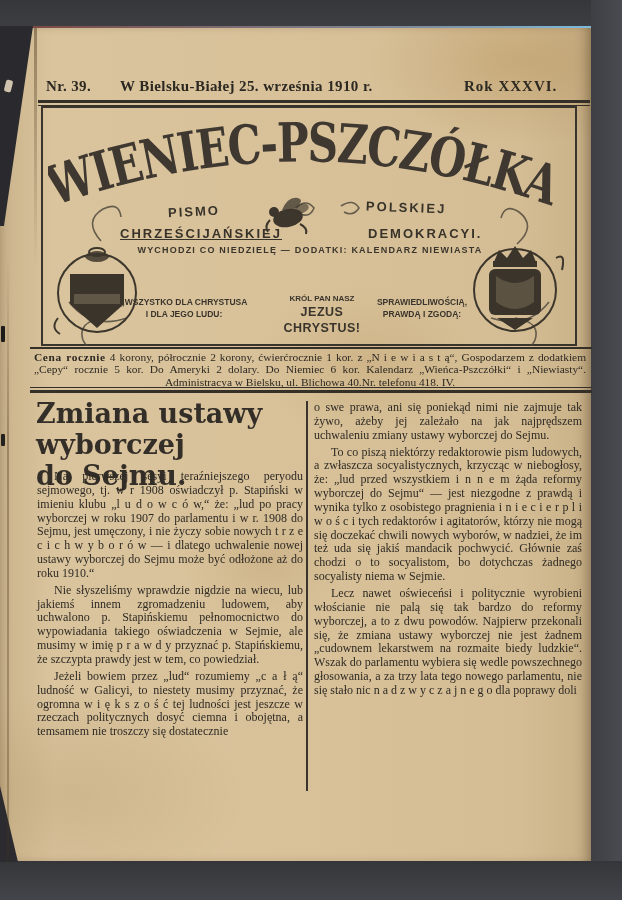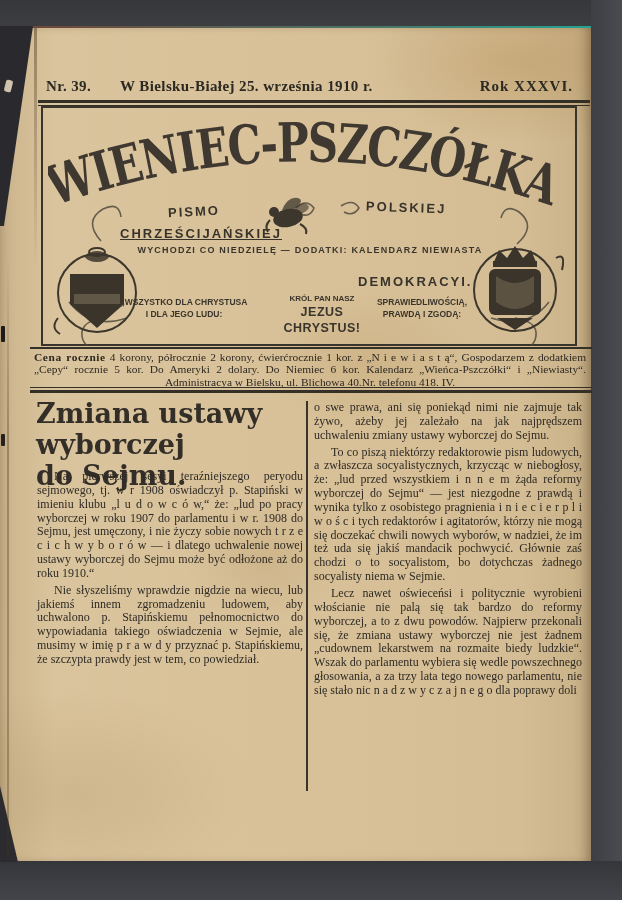--- a/index.html
+++ b/index.html
@@ -1,17 +1,17 @@
 <!DOCTYPE html>
 <html><head>
 <meta charset="utf-8">
 <style>
   html,body{margin:0;padding:0;background:#222;}
   .scan{position:relative;width:622px;height:900px;overflow:hidden;
-        background:#14b8a6;font-family:"Liberation Serif",serif;}
+        background:#7dd3fc;font-family:"Liberation Serif",serif;}
   
   .band-top{position:absolute;left:0;top:0;width:622px;height:26px;
     background:linear-gradient(180deg,#36373b,#3d3e42);}
   .band-bottom{position:absolute;left:0;top:861px;width:622px;height:39px;
     background:linear-gradient(180deg,#35363a,#44454a);}
   .band-right{position:absolute;left:591px;top:0;width:31px;height:900px;
     background:linear-gradient(90deg,#3e3f44,#4a4b50);}
   .red-edge{position:absolute;left:0;top:26px;width:592px;height:2px;
     background:linear-gradient(90deg,rgba(126,53,42,.9),rgba(126,53,42,.45) 70%,rgba(126,53,42,.15));}
   
@@ -32,34 +32,34 @@
   .wedge-bottomleft{position:absolute;left:0;top:786px;width:18px;height:76px;background:#2c2c30;
     clip-path:polygon(0 0,100% 100%,0 100%);}
   .speck-white{position:absolute;left:5px;top:80px;width:7px;height:12px;background:#cfc3ad;
     transform:rotate(14deg);border-radius:2px;}
   .mark-dark1{position:absolute;left:1px;top:326px;width:4px;height:16px;background:#1c1b19;border-radius:1px;}
   .mark-dark2{position:absolute;left:1px;top:434px;width:4px;height:12px;background:#24221f;border-radius:1px;}
   
   .hdr{position:absolute;top:78px;color:#2c2822;font-weight:bold;font-size:15px;letter-spacing:.4px;}
   .hdr-issue{left:46px;}
   .hdr-date{left:120px;width:330px;text-align:left;}
-  .hdr-vol{left:453px;width:120px;letter-spacing:1px;text-align:right;}
+  .hdr-vol{left:464px;width:120px;letter-spacing:1px;}
   .rule{position:absolute;background:#342f27;}
   .rule-a{left:38px;top:100px;width:552px;height:3px;}
   .rule-b{left:38px;top:105px;width:552px;height:1px;}
   
   .mast-frame{position:absolute;left:41px;top:106px;width:536px;height:240px;
     border:2px solid #3a352c;box-sizing:border-box;}
   .mast-title-svg{position:absolute;left:48px;top:110px;width:526px;height:108px;}
   .mast-sub{position:absolute;color:#38332a;font-family:"Liberation Sans",sans-serif;
     font-weight:bold;letter-spacing:2px;font-size:13px;}
   .sub-pismo{left:168px;top:204px;transform:rotate(-3deg);}
   .sub-polskiej{left:366px;top:200px;transform:rotate(2deg);}
   .sub-chrz{left:120px;top:226px;text-decoration:underline;}
-  .sub-demo{left:358px;top:226px;margin-top:48px;}
+  .sub-demo{left:368px;top:226px;}
   .mast-small{position:absolute;color:#3a352c;font-family:"Liberation Sans",sans-serif;
     font-weight:bold;text-align:center;}
   .schedule{left:110px;top:245px;width:400px;font-size:9px;letter-spacing:1.2px;}
   .library{left:160px;top:276px;width:300px;font-size:9px;letter-spacing:1.5px;}
   .motto{position:absolute;color:#3a352c;font-family:"Liberation Sans",sans-serif;
     font-weight:bold;text-align:center;}
   .motto-left{left:104px;top:296px;width:160px;font-size:8.5px;line-height:12px;}
   .motto-center{left:262px;top:294px;width:120px;font-size:8px;line-height:10px;}
   .motto-center .big{font-size:12.5px;letter-spacing:.5px;line-height:16px;display:block;}
   .motto-right{left:362px;top:296px;width:120px;font-size:8.5px;line-height:12px;}
@@ -193,20 +193,21 @@
   <div class="art-title">
     <span>Zmiana ustawy wyborczej</span><br>
     <span>do Sejmu.</span>
   </div>
 
   <div class="col-divider"></div>
 
   <div class="col col-left">
     <p>Na pierwszej sesyi teraźniejszego peryodu sejmowego, tj. w r 1908 oświadczył p. Stapiński w imieniu klubu „l u d o w c ó w,“ że: „lud po pracy wyborczej w roku 1907 do parlamentu i w r. 1908 do Sejmu, jest umęczony, i nie życzy sobie nowych t r z e c i c h  w y b o r ó w — i dlatego uchwalenie nowej ustawy wyborczej do Sejmu może być odłożone aż do roku 1910.“</p>
     <p>Nie słyszeliśmy wprawdzie nigdzie na wiecu, lub jakiemś innem zgromadzeniu ludowem, aby uchwalono p. Stapińskiemu pełnomocnictwo do wypowiadania takiego oświadczenia w Sejmie, ale musimy w imię p r a w d y przyznać p. Stapińskiemu, że szczypta prawdy jest w tem, co powiedział.</p>
+    <p>Jeżeli bowiem przez „lud“ rozumiemy „c a ł ą“ ludność w Galicyi, to niestety musimy przyznać, że ogromna w i ę k s z o ś ć tej ludności jest jeszcze w rzeczach politycznych dosyć ciemna i obojętna, a temsamem nie troszczy się dostatecznie</p>
   </div>
 
   <div class="col col-right">
     <p class="noindent">o swe prawa, ani się poniekąd nimi nie zajmuje tak żywo, ażeby jej zależało na jak najprędszem uchwaleniu zmiany ustawy wyborczej do Sejmu.</p>
     <p>To co piszą niektórzy redaktorowie pism ludowych, a zwłaszcza socyalistycznych, krzycząc w niebogłosy, że: „lud przed wszystkiem i n n e m żąda reformy wyborczej do Sejmu“ — jest niezgodne z prawdą i wynika tylko z osobistego pragnienia i n i e c i e r p l i w o ś c i tych redaktorów i agitatorów, którzy nie mogą się doczekać chwili nowych wyborów, w nadziei, że im też uda się jakiś mandacik pochwycić. Głównie zaś chodzi o to socyalistom, bo dotychczas żadnego socyalisty niema w Sejmie.</p>
     <p>Lecz nawet oświeceńsi i politycznie wyrobieni włościanie nie palą się tak bardzo do reformy wyborczej, a to z dwu powodów. Najpierw przekonali się, że zmiana ustawy wyborczej nie jest żadnem „cudownem lekarstwem na rozmaite biedy ludzkie“. Wszak do parlamentu wybiera się wedle powszechnego głosowania, a za trzy lata tego nowego parlamentu, nie się stało nic n a d z w y c z a j n e g o dla poprawy doli</p>
   </div>
 </div>
 
 </body></html>

